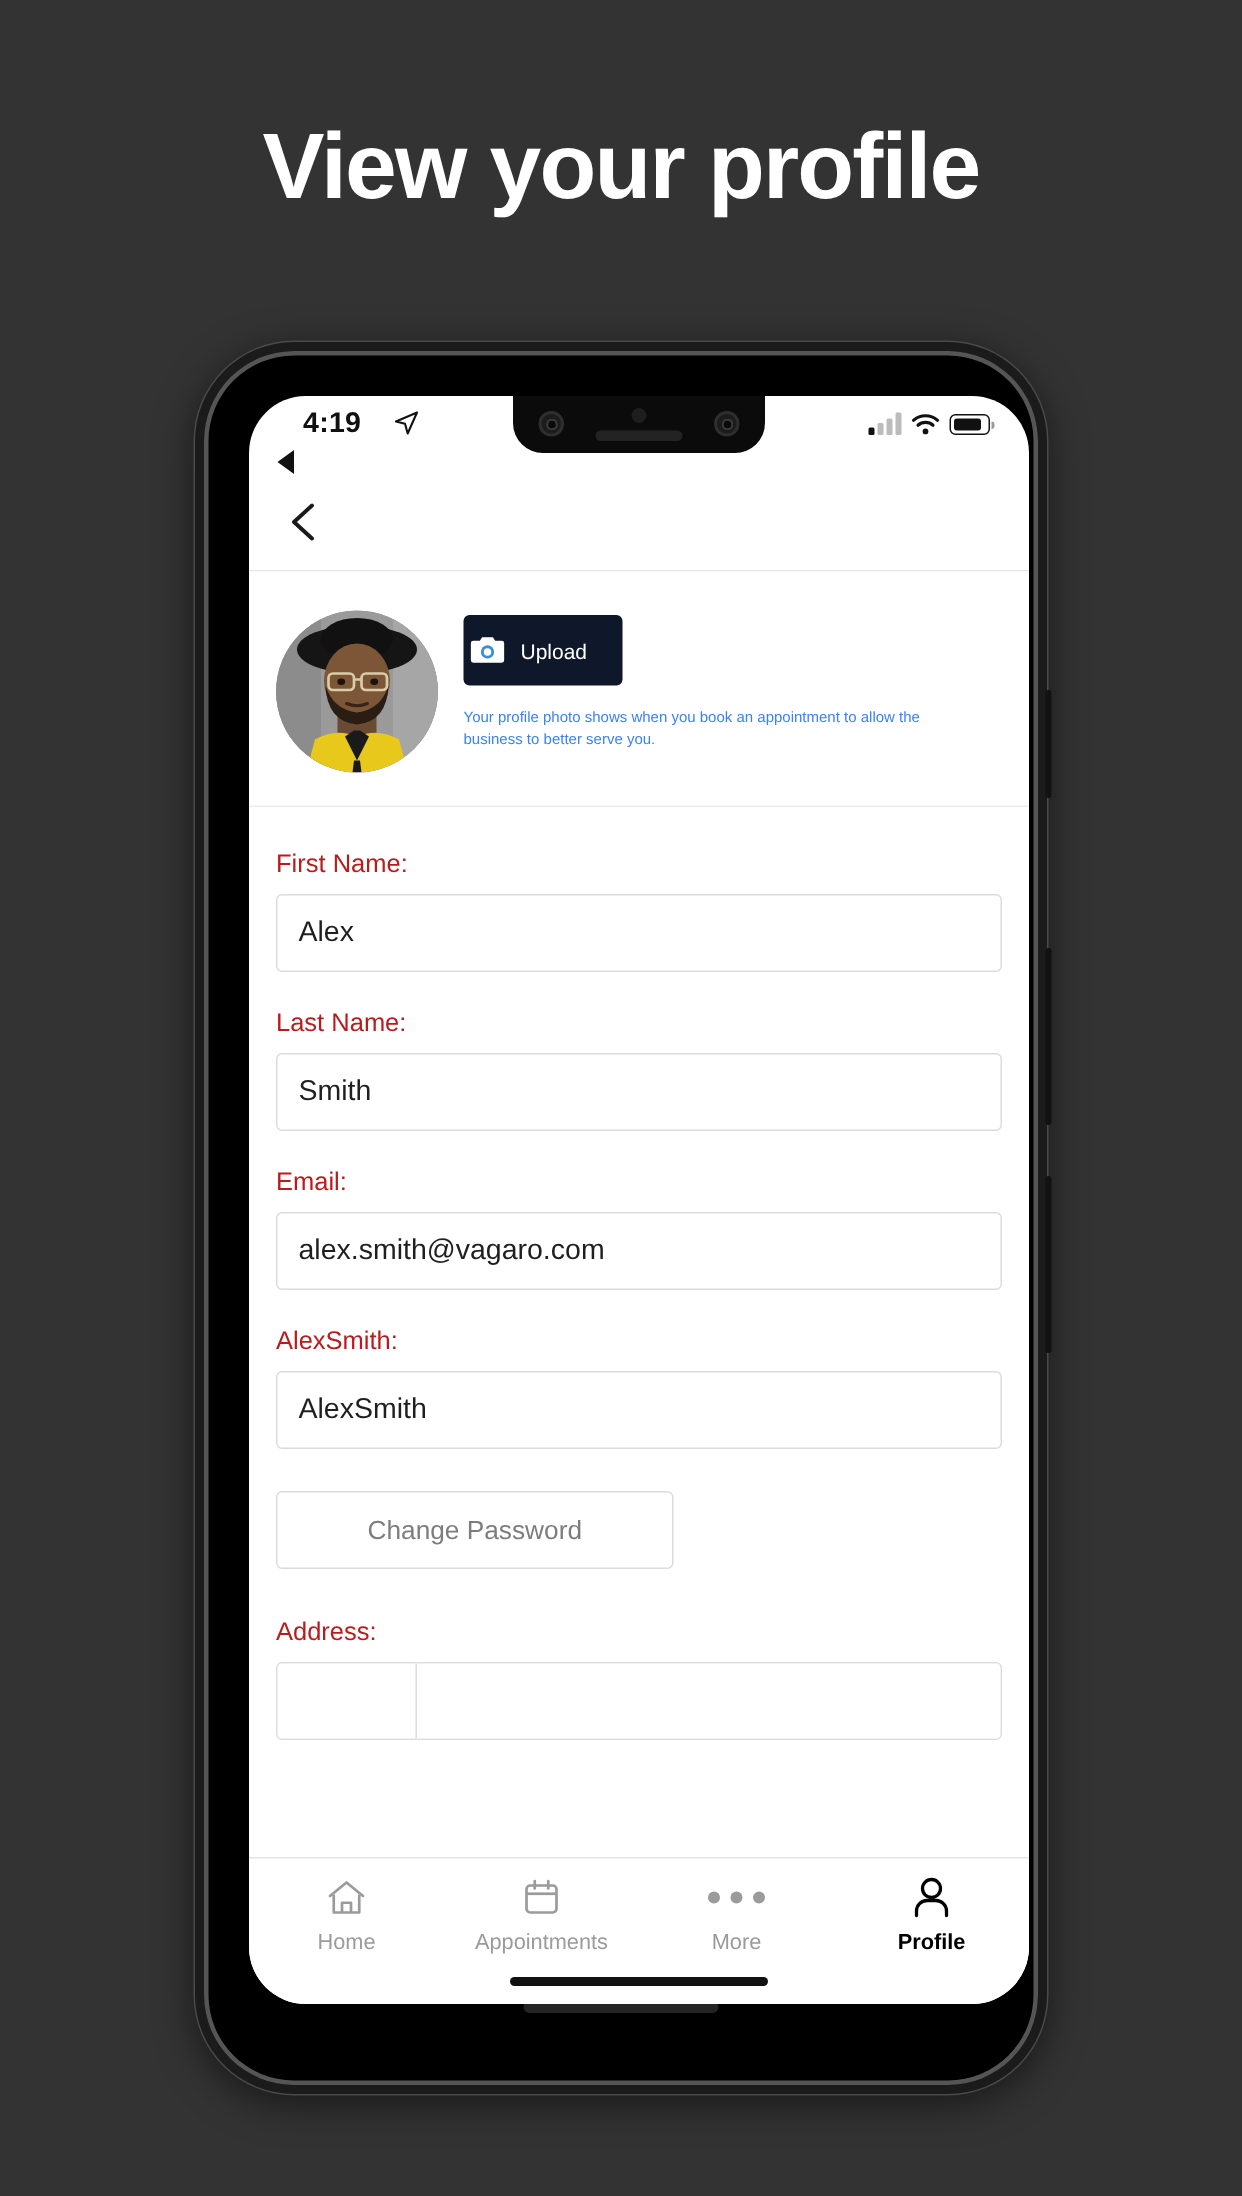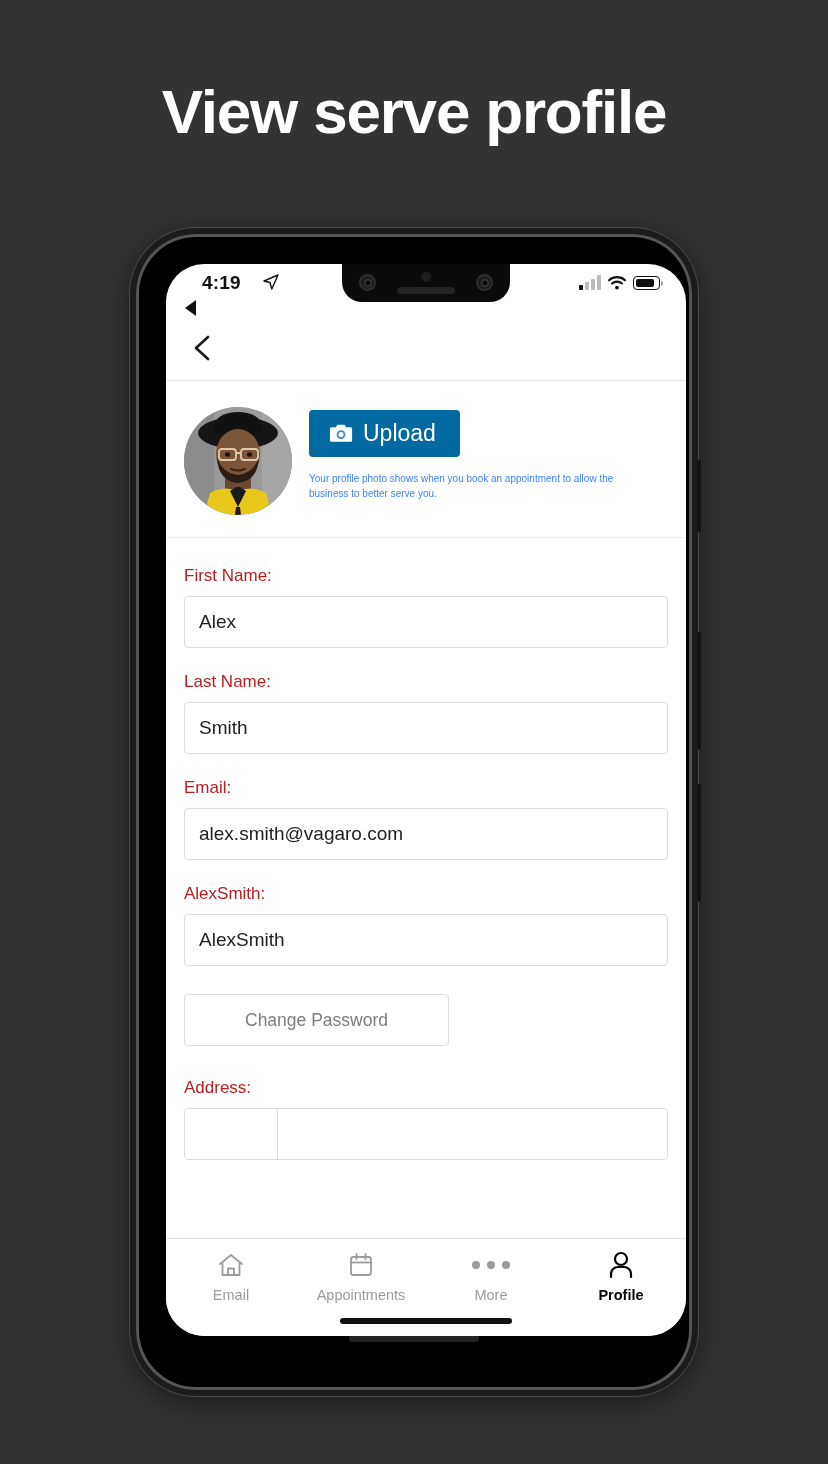--- a/index.html
+++ b/index.html
@@ -176,24 +176,24 @@
   }
   .avatar {
     width: 108px; height: 108px; border-radius: 50%;
     flex: 0 0 108px; overflow: hidden; position: relative;
     background: #8d8d8d;
   }
   .avatar svg { display: block; width: 108px; height: 108px; }
   .photo-right { flex: 1; padding-left: 17px; padding-top: 3px; }
   .upload-btn {
     display: inline-flex; align-items: center; gap: 10px;
-    background: #0369a1; color: #fff;
+    background: #0f172a; color: #fff;
     border: none; border-radius: 4px;
-    height: 47px; padding: 0 24px 0 20px;
-    font-size: 23px; font-family: "Liberation Sans", sans-serif;
+    height: 47px; padding: 0 24px 0 4px;
+    font-size: 14px; font-family: "Liberation Sans", sans-serif;
     cursor: pointer;
   }
   .cam-icon { width: 24px; height: 19px; display: block; }
   .photo-note {
     margin-top: 14px; font-size: 10px; line-height: 1.52;
     color: #3b82f6; max-width: 330px;
   }
 
   
   .form { padding: 18px 18px 0 18px; }
@@ -244,21 +244,21 @@
   .dots span { width: 8px; height: 8px; border-radius: 50%; background: #9b9b9b; display: block; }
   .home-indicator {
     position: absolute; bottom: 12px; left: 50%; transform: translateX(-50%);
     width: 172px; height: 6px; border-radius: 3px; background: #111;
     z-index: 7;
   }
 </style>
 </head>
 <body>
 
-<div class="headline">View serve profile</div>
+<div class="headline">View your profile</div>
 
 <div class="phone">
   <div class="phone-inner-ring"></div>
 
   <div class="side-btn sb1"></div>
   <div class="side-btn sb2"></div>
   <div class="side-btn sb3"></div>
 
   <div class="bezel">
     <div class="chin-speaker"></div>
@@ -393,21 +393,21 @@
       <div class="tabbar">
 
         <div class="tab">
           <span class="ticon">
             <svg width="28" height="26" viewBox="0 0 28 26">
               <path d="M3 12 L14 3 L25 12" fill="none" stroke="currentColor" stroke-width="1.8" stroke-linecap="round" stroke-linejoin="round"></path>
               <path d="M5.5 11 V23 H22.5 V11" fill="none" stroke="currentColor" stroke-width="1.8" stroke-linejoin="round"></path>
               <path d="M11 23 V16.5 H17 V23" fill="none" stroke="currentColor" stroke-width="1.8" stroke-linejoin="round"></path>
             </svg>
           </span>
-          <span class="tlabel">Email</span>
+          <span class="tlabel">Home</span>
         </div>
 
         <div class="tab">
           <span class="ticon">
             <svg width="26" height="26" viewBox="0 0 26 26">
               <rect x="3" y="5" width="20" height="18" rx="2.5" fill="none" stroke="currentColor" stroke-width="1.8"></rect>
               <line x1="3" y1="10.5" x2="23" y2="10.5" stroke="currentColor" stroke-width="1.8"></line>
               <line x1="8.5" y1="2" x2="8.5" y2="7" stroke="currentColor" stroke-width="1.8" stroke-linecap="round"></line>
               <line x1="17.5" y1="2" x2="17.5" y2="7" stroke="currentColor" stroke-width="1.8" stroke-linecap="round"></line>
             </svg>

